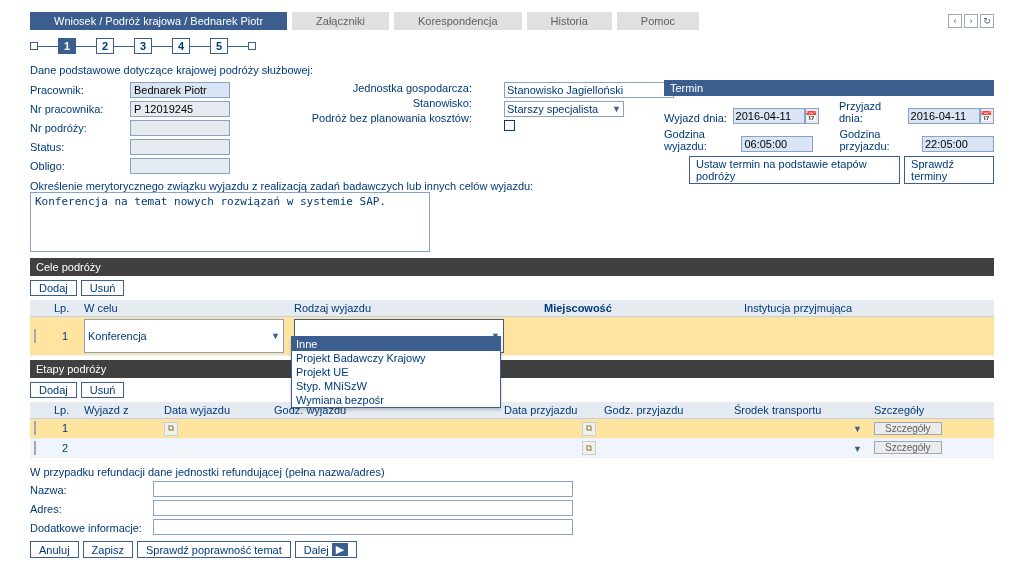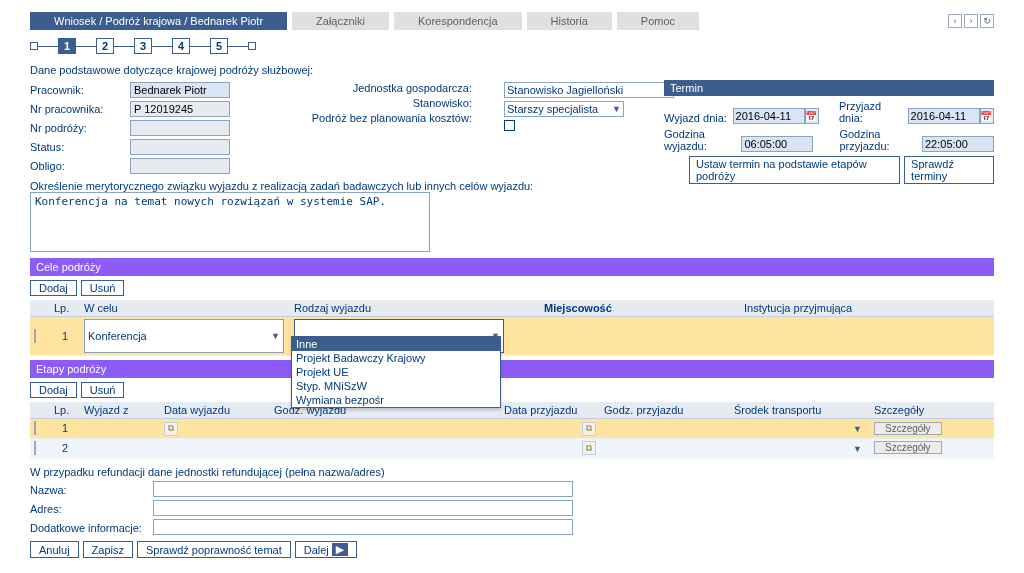--- a/index.html
+++ b/index.html
@@ -139,21 +139,21 @@
     border:1px solid #8aa2c4;
     color:#003a7a;
     padding:2px 4px;
     font-size:11px;
     resize:none;
     background:#fff;
   }
   .bigtext::-webkit-scrollbar { width:14px; }
   
   .bar {
-    background:#8b5cf6; color:#fff;
+    background:#404040; color:#fff;
     padding:3px 6px; font-weight:normal;
     margin-top:4px;
   }
   .btnrow {
     display:flex; gap:4px; margin:4px 0;
   }
   .btn {
     border:1px solid #3b5e8e; background:#fff; color:#003a7a;
     padding:1px 8px; cursor:pointer; font-size:11px;
     display:inline-flex; align-items:center; gap:3px;

